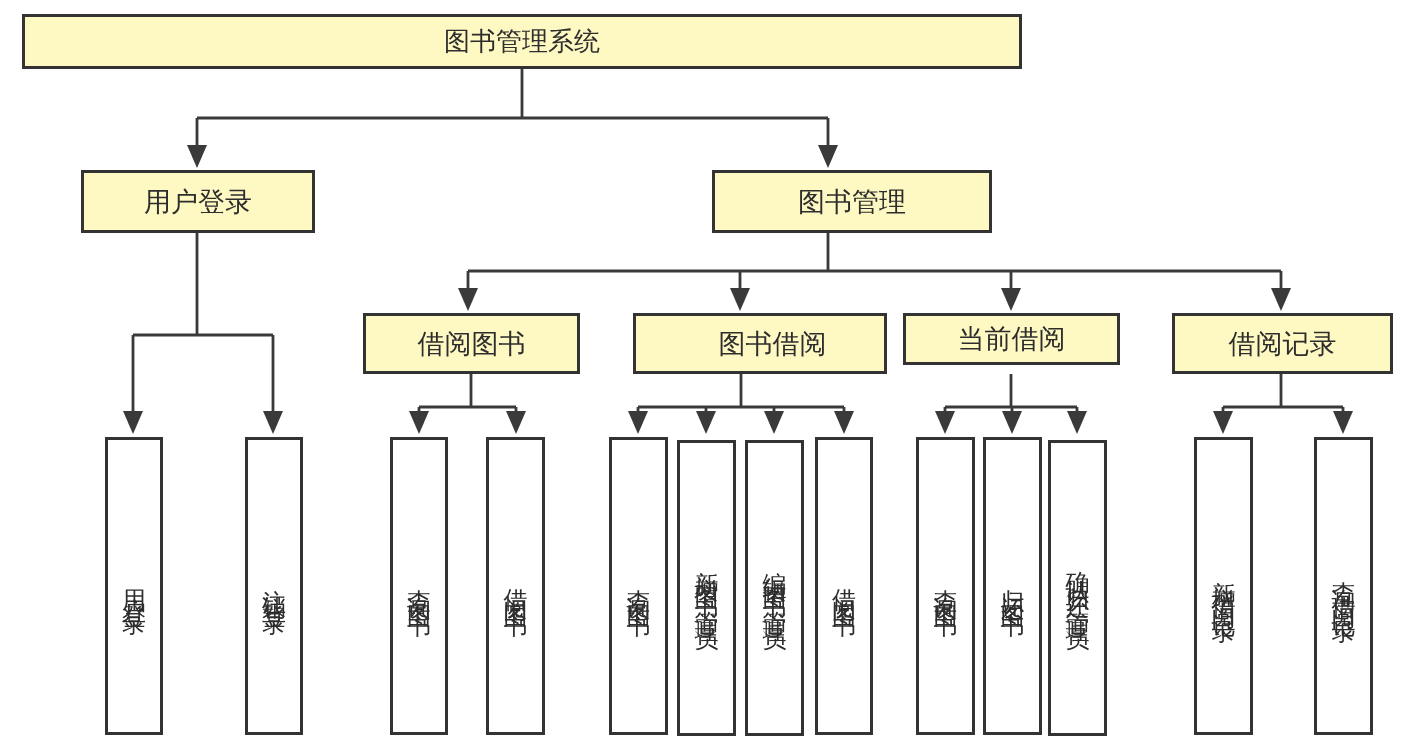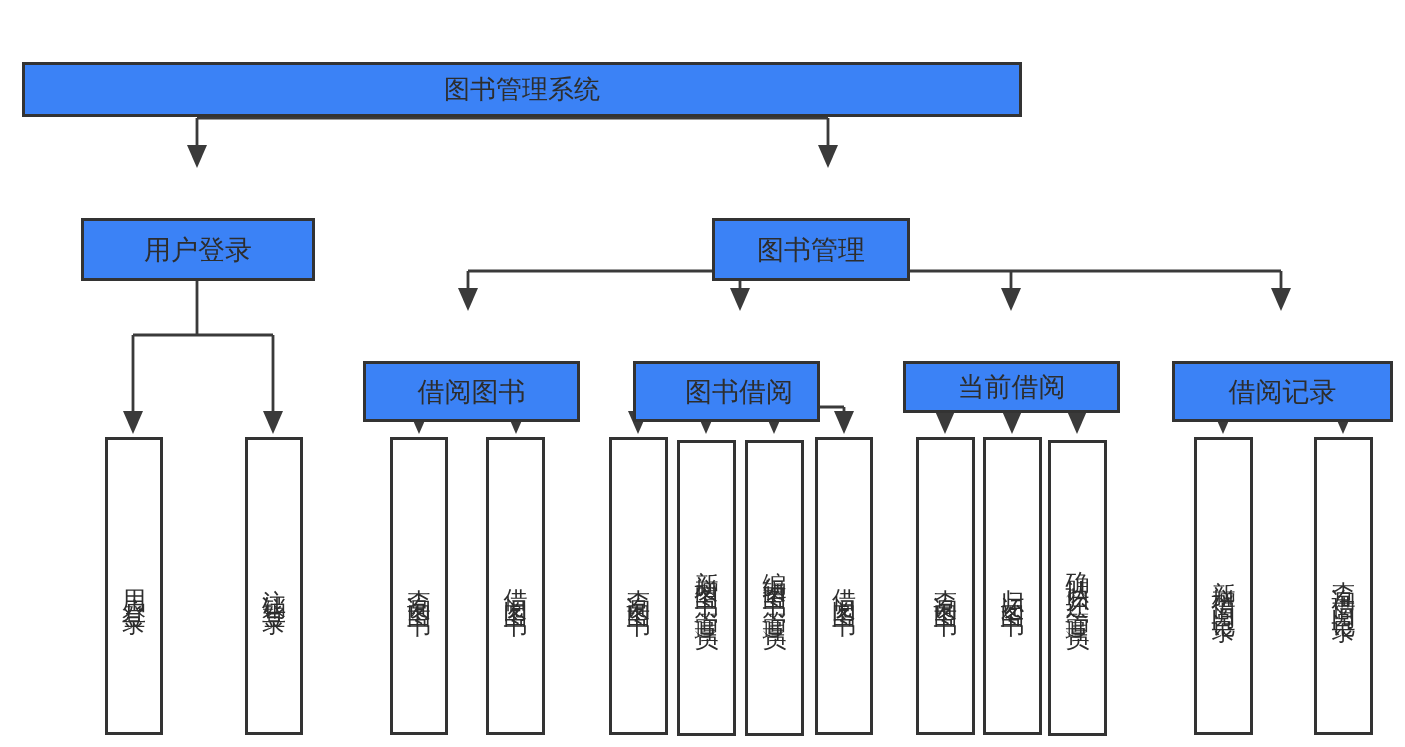--- a/index.html
+++ b/index.html
@@ -18,29 +18,28 @@
   }
   #connectors path {
     fill: none;
     stroke: #3a3a3a;
     stroke-width: 2.8;
   }
   #connectors polygon { fill: #3a3a3a; }
   .node {
     position: absolute;
     box-sizing: border-box;
-    background: #3b82f6;
+    background: #fef9c3;
     border: 3px solid #333333;
     display: flex;
     align-items: center;
     justify-content: center;
     color: #2d2d2d;
     font-size: 27px;
     white-space: nowrap;
-    margin-top: 48px;
   }
   .root { font-size: 26px; }
   .leaf {
     position: absolute;
     box-sizing: border-box;
     background: #ffffff;
     border: 3px solid #333333;
     width: 58px;
     height: 298px;
     top: 437px;
@@ -120,24 +119,24 @@
     <g>
       <path d="M1281 374 V407 M1223 407 H1343 M1223 407 V413 M1343 407 V413"></path>
       <polygon points="1213,411 1233,411 1223,434"></polygon>
       <polygon points="1333,411 1353,411 1343,434"></polygon>
     </g>
   </svg>
 
   <div class="node root" style="left:22px; top:14px; width:1000px; height:55px;">图书管理系统</div>
 
   <div class="node" style="left:81px; top:170px; width:234px; height:63px;">用户登录</div>
-  <div class="node" style="left:712px; top:170px; width:198px; height:63px;">图书管理</div>
+  <div class="node" style="left:712px; top:170px; width:280px; height:63px;">图书管理</div>
 
   <div class="node" style="left:363px; top:313px; width:217px; height:61px;">借阅图书</div>
-  <div class="node" style="left:633px; top:313px; width:187px; height:61px;padding-left:25px;">图书借阅</div>
+  <div class="node" style="left:633px; top:313px; width:254px; height:61px;padding-left:25px;">图书借阅</div>
   <div class="node" style="left:903px; top:313px; width:217px; height:52px;">当前借阅</div>
   <div class="node" style="left:1172px; top:313px; width:221px; height:61px;">借阅记录</div>
 
   <div class="leaf" style="left:105px;">
     <span class="vtext">用户登录</span>
   </div>
   <div class="leaf" style="left:245px;">
     <span class="vtext">注销登录</span>
   </div>
 

